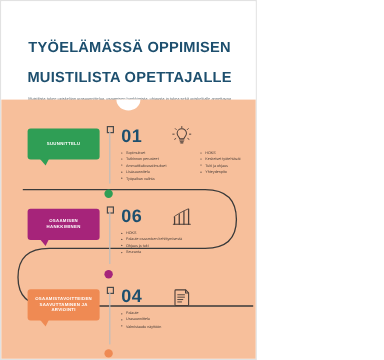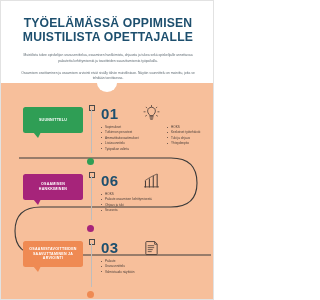--- a/index.html
+++ b/index.html
@@ -22,32 +22,32 @@
   }
 
   
   .header {
     position: absolute;
     left: 0; top: 0;
     width: 214px;
     height: 82px;
     background: #ffffff;
     box-sizing: border-box;
-    padding: 12px 12px 0 12px;
+    padding: 28px 12px 0 12px;
   }
   .header-title {
     color: #1d4f6e;
     font-weight: bold;
     font-size: 12.2px;
     line-height: 13.6px;
     letter-spacing: 0.2px;
     text-align: center;
     margin: 4px 0 0 0;
   }
-  .header-title .line2 { display: block; }
+  .header-title .line2 { display: block; margin-top: 11px; }
 
   .header-para {
     color: #5e6a72;
     font-size: 3.3px;
     line-height: 5.4px;
     text-align: center;
     margin: 9px 6px 0 6px;
   }
   .header-para.second {
     margin-top: 7px;
@@ -297,21 +297,21 @@
   <div class="section sec3">
     <div class="bubble b-orange">
       <span class="bubble-label">OSAAMISTAVOITTEIDEN SAAVUTTAMINEN JA ARVIOINTI</span>
       <span class="bubble-tail"></span>
     </div>
 
     <div class="sq-marker"></div>
     <div class="stub"></div>
 
     <div class="num-row">
-      <span class="sec-number">03</span>
+      <span class="sec-number">04</span>
       <svg class="sec-icon" viewBox="0 0 24 24">
         <path d="M5 3.6h11.5l3.5 3.6V21a1 1 0 0 1-1 1H5a1 1 0 0 1-1-1V4.6a1 1 0 0 1 1-1z" fill="none" stroke="#4b3f3a" stroke-width="1.3"></path>
         <path d="M16.4 3.6v3.8h3.5" fill="none" stroke="#4b3f3a" stroke-width="1.2"></path>
         <path d="M7.2 9.4h8M7.2 12.2h8M7.2 15h6M7.2 17.8h4.5" stroke="#4b3f3a" stroke-width="1.1" stroke-linecap="round"></path>
       </svg>
     </div>
 
     <div class="bullets pos3">
       <div class="bcol wide">
         <div class="bitem">Palaute</div>

